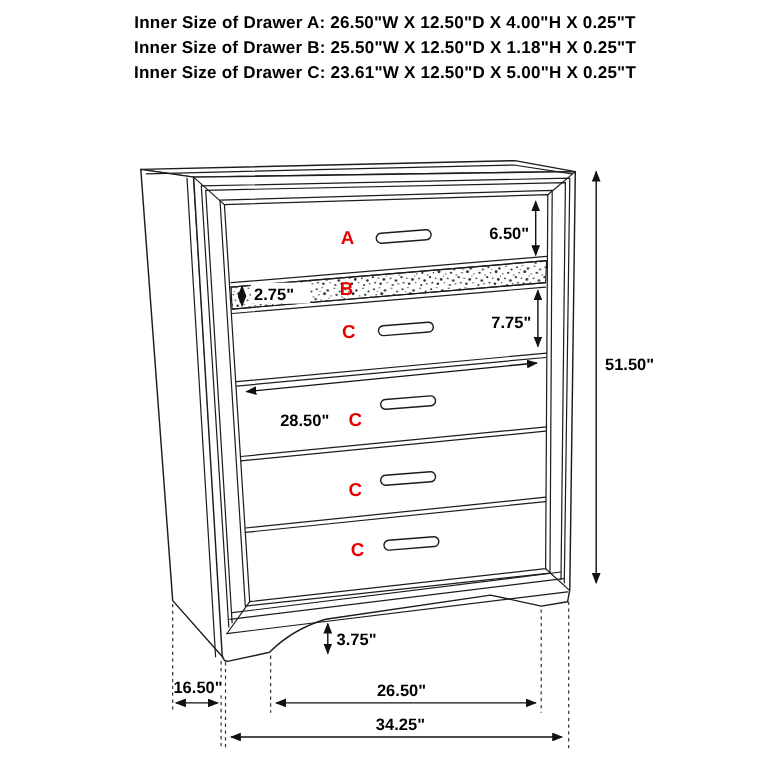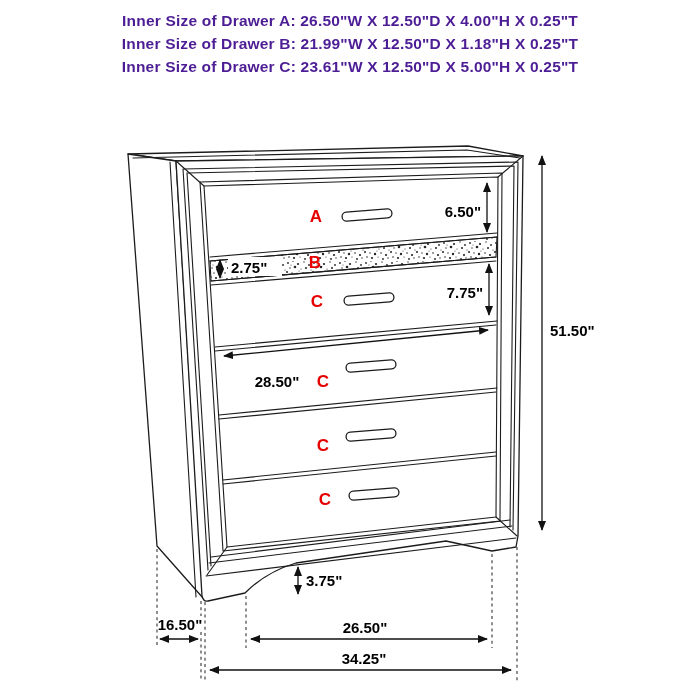--- a/index.html
+++ b/index.html
@@ -1,34 +1,34 @@
 <!DOCTYPE html>
 <html><head>
 <meta charset="utf-8">
 <style>
   html,body{margin:0;padding:0;background:#ffffff;}
   body{width:700px;height:700px;position:relative;font-family:"Liberation Sans",sans-serif;overflow:hidden;}
   .spec-header{position:absolute;top:9px;left:0;right:0;text-align:center;
-    font-weight:bold;font-size:15.5px;line-height:23px;color:#4c1d95;letter-spacing:0.2px;}
+    font-weight:bold;font-size:15.5px;line-height:23px;color:#000000;letter-spacing:0.2px;}
   svg{position:absolute;left:0;top:0;}
   .sketch{stroke:#1c1c1c;fill:none;stroke-width:1.3;stroke-linejoin:round;stroke-linecap:round;}
   .thin{stroke-width:1.1;}
   .face{fill:#ffffff;}
   .dim-line{stroke:#111;stroke-width:1.3;fill:none;}
   .dotted{stroke:#333;stroke-width:1.1;fill:none;stroke-dasharray:3,3.2;}
   .dim-text{font-family:"Liberation Sans",sans-serif;font-weight:bold;font-size:15px;fill:#000;}
   .drawer-label{font-family:"Liberation Sans",sans-serif;font-weight:bold;font-size:17px;fill:#e60000;}
   .mask{fill:#ffffff;stroke:none;}
 </style>
 </head>
 <body>
 
 <div class="spec-header">
   <div>Inner Size of Drawer A: 26.50"W X 12.50"D X 4.00"H X 0.25"T</div>
-  <div>Inner Size of Drawer B: 21.99"W X 12.50"D X 1.18"H X 0.25"T</div>
+  <div>Inner Size of Drawer B: 25.50"W X 12.50"D X 1.18"H X 0.25"T</div>
   <div>Inner Size of Drawer C: 23.61"W X 12.50"D X 5.00"H X 0.25"T</div>
 </div>
 
 <svg width="700" height="700" viewBox="0 0 700 700">
   <defs>
     <marker id="ah" viewBox="0 0 10 8" refX="9" refY="4" markerWidth="10" markerHeight="8" orient="auto-start-reverse" markerUnits="userSpaceOnUse">
       <path d="M0,0 L10,4 L0,8 Z" fill="#111"></path>
     </marker>
     <pattern id="speckle" width="26" height="20" patternUnits="userSpaceOnUse">
       <g fill="#242424">

